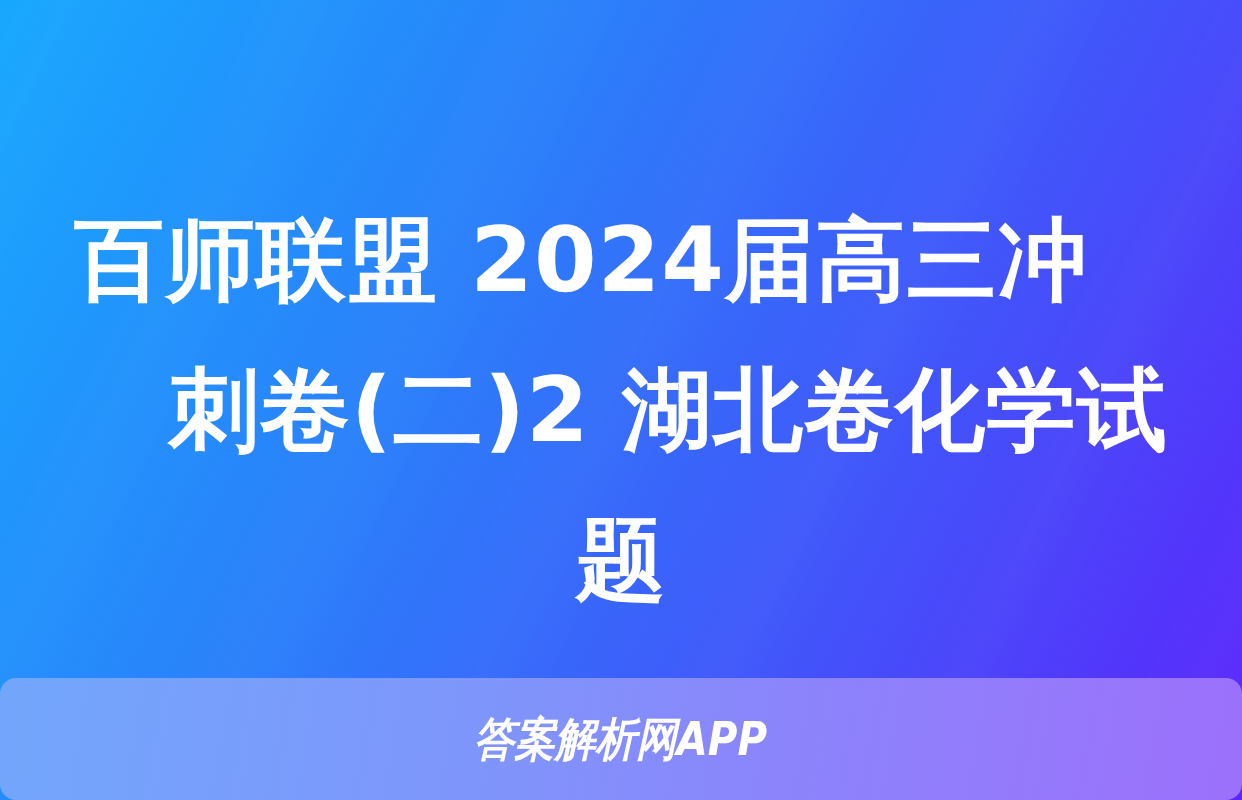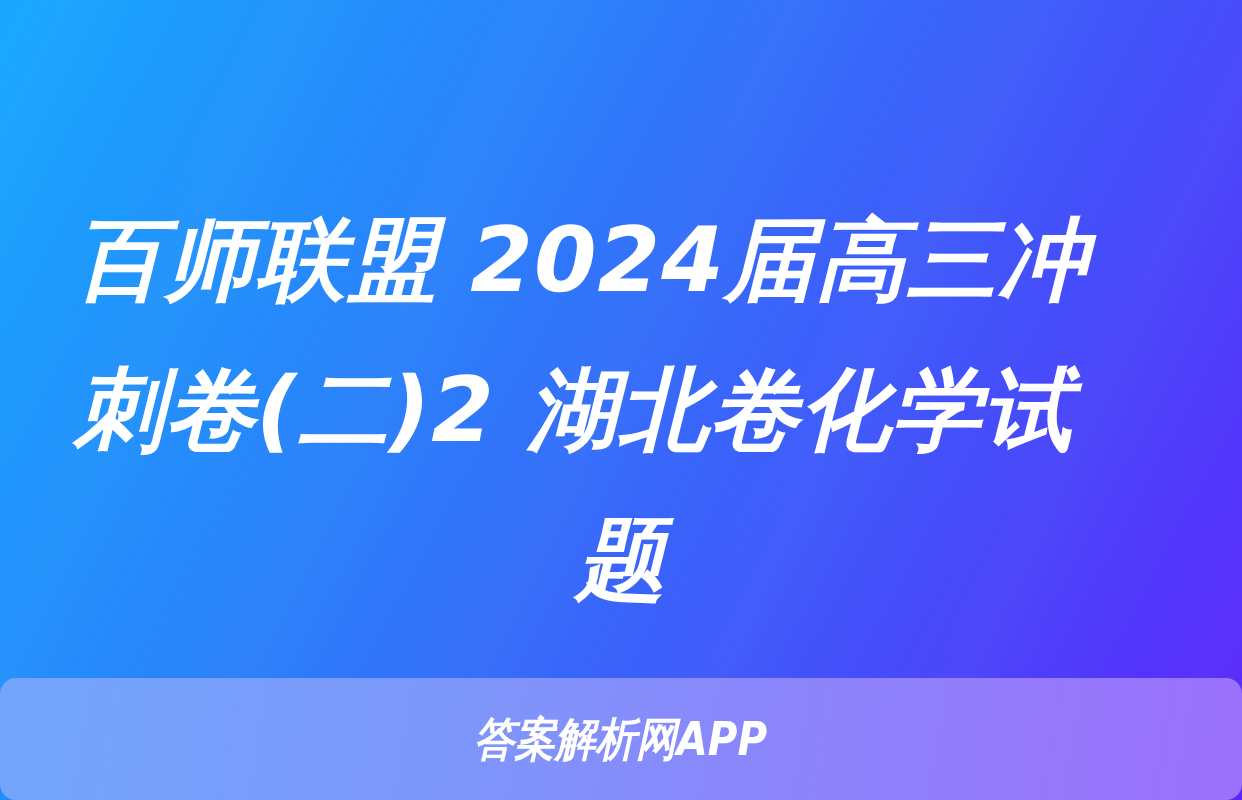--- a/index.html
+++ b/index.html
@@ -47,29 +47,28 @@
     padding: 0 74px;
     box-sizing: border-box;
     text-align: center;
   }
 
   .title-line {
     display: block;
     color: #ffffff;
     font-family: "DejaVu Sans", "Liberation Sans", sans-serif;
     font-weight: 700;
-    font-style: italic;
     font-size: 90px;
     line-height: 150px;
     letter-spacing: 1px;
     white-space: nowrap;
     text-rendering: geometricPrecision;
   }
   .title-line.l1 { text-align: left; }
-  .title-line.l2 { text-align: left; }
+  .title-line.l2 { text-align: right; }
   .title-line.l3 { text-align: center; }
 
   
   #watermark-band {
     position: absolute;
     left: 0;
     bottom: 0;
     width: 1242px;
     height: 122px;
     background: linear-gradient(100deg, #72A6FB 0%, #7E96FB 38%, #8B85FB 62%, #9C70FB 100%);

